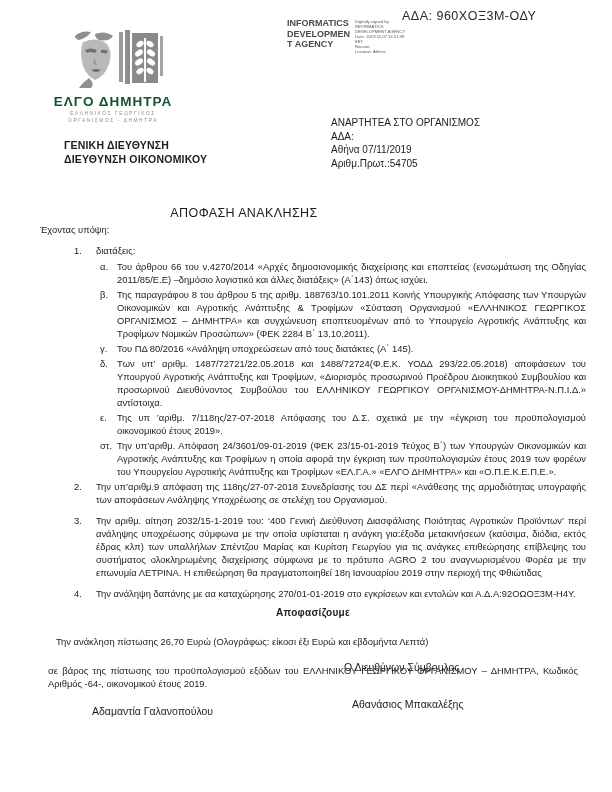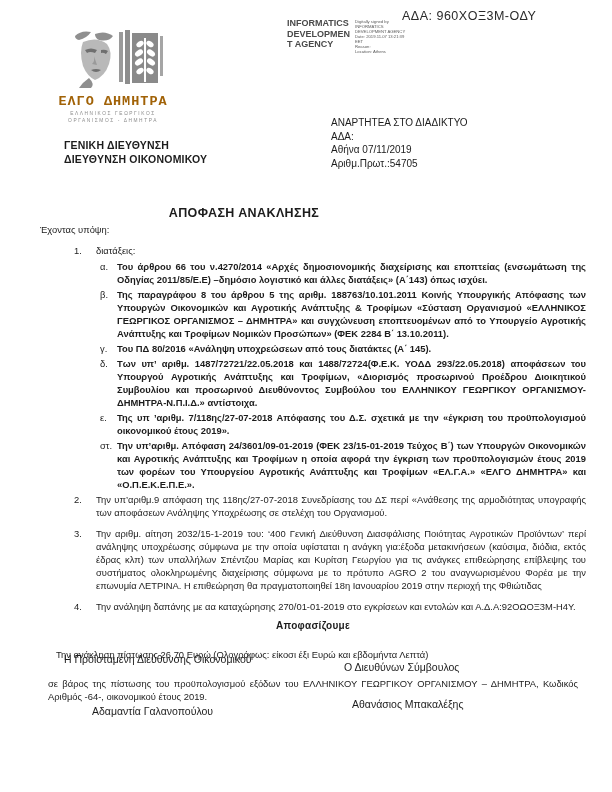--- a/index.html
+++ b/index.html
@@ -19,49 +19,49 @@
   
   .stamp{position:absolute;top:18px;left:287px;display:flex;gap:4px;color:#555;}
   .stamp-agency{
     width:64px;font-size:9px;font-weight:bold;line-height:10.5px;
     word-break:break-all;color:#4a4a4a;
   }
   .stamp-fine{font-size:4.2px;line-height:5px;color:#5a5a5a;padding-top:1px;}
   
   .logo{position:absolute;top:30px;left:50px;width:126px;text-align:center;color:#6f6f6f;}
   .logo-title{
-    font-family:Liberation Mono, monospace;font-size:13.5px;font-weight:bold;
-    letter-spacing:1px;color:#a16207;margin-top:2px;white-space:nowrap;
+    font-family:Liberation Sans, sans-serif;font-size:13.5px;font-weight:bold;
+    letter-spacing:1px;color:#14532d;margin-top:2px;white-space:nowrap;
   }
   .logo-sub{font-size:4.8px;letter-spacing:1.6px;color:#8d8d8d;line-height:6.5px;margin-top:2px;}
   
   .hdr-left{
     position:absolute;top:139px;left:64px;
     font-size:10.5px;font-weight:bold;line-height:13.5px;letter-spacing:.2px;
   }
   .hdr-right{
     position:absolute;top:116px;left:331px;
     font-size:10px;line-height:13.5px;
   }
   .doc-title{
     position:absolute;top:206px;left:0;width:488px;text-align:center;
-    font-size:12.5px;font-weight:bold;letter-spacing:.4px;
+    font-size:12.5px;font-weight:normal;letter-spacing:.4px;
   }
   
   .body{
     position:absolute;top:223px;left:40px;width:546px;
     font-size:9.4px;line-height:13px;
   }
   .preamble{margin-bottom:8px;}
   .item{display:flex;margin-bottom:3px;}
   .item .num{width:22px;margin-left:34px;flex:0 0 auto;}
   .item .txt{flex:1;text-align:justify;}
   .sub{display:flex;margin-left:60px;margin-bottom:2px;}
   .sub .lbl{width:17px;flex:0 0 auto;}
-  .sub .txt{flex:1;text-align:justify;font-weight:bold;}
+  .sub .txt{flex:1;text-align:justify;}
   .gap{height:5px;}
   .decide-head{
     text-align:center;font-size:10px;font-weight:bold;
     margin:6px 0 4px 0;letter-spacing:.3px;
   }
   .decide-p1{margin:16px;}
   .decide-p2{margin:8px;text-align:justify;}
   
   .sig{position:absolute;font-size:10.5px;}
   .sig-lt{top:653px;left:64px;}
@@ -124,21 +124,21 @@
       <div>ΟΡΓΑΝΙΣΜΟΣ - ΔΗΜΗΤΡΑ</div>
     </div>
   </div>
 
   <div class="hdr-left">
     <div>ΓΕΝΙΚΗ ΔΙΕΥΘΥΝΣΗ</div>
     <div>ΔΙΕΥΘΥΝΣΗ ΟΙΚΟΝΟΜΙΚΟΥ</div>
   </div>
 
   <div class="hdr-right">
-    <div>ΑΝΑΡΤΗΤΕΑ ΣΤΟ ΔΙΑΔΙΚΤΥΟ</div>
+    <div>ΑΝΑΡΤΗΤΕΑ ΣΤΟ ΟΡΓΑΝΙΣΜΟΣ</div>
     <div>ΑΔΑ:</div>
     <div>Αθήνα 07/11/2019</div>
     <div>Αριθμ.Πρωτ.:54705</div>
   </div>
 
   <div class="doc-title">ΑΠΟΦΑΣΗ ΑΝΑΚΛΗΣΗΣ</div>
 
   <div class="body">
     <div class="preamble">Έχοντας υπόψη:</div>
 
@@ -185,18 +185,17 @@
     <div class="item">
       <div class="num">4.</div>
       <div class="txt">Την ανάληψη δαπάνης με αα καταχώρησης 270/01-01-2019 στο εγκρίσεων και εντολών και Α.Δ.Α:92ΟΩΟΞ3Μ-Η4Υ.</div>
     </div>
 
     <div class="decide-head">Αποφασίζουμε</div>
     <p class="decide-p1">Την ανάκληση πίστωσης   26,70 Ευρώ (Ολογράφως: είκοσι έξι Ευρώ  και εβδομήντα  Λεπτά)</p>
     <p class="decide-p2">σε βάρος της πίστωσης του προϋπολογισμού εξόδων του ΕΛΛΗΝΙΚΟΥ ΓΕΩΡΓΙΚΟΥ ΟΡΓΑΝΙΣΜΟΥ – ΔΗΜΗΤΡΑ, Κωδικός Αριθμός -64-, οικονομικού έτους 2019.</p>
   </div>
 
-  <div class="sig sig-lt">Η Προϊσταμένη Διεύθυνσης Οικονομικού</div>
   <div class="sig sig-rt">Ο Διευθύνων Σύμβουλος</div>
   <div class="sig sig-ln">Αδαμαντία Γαλανοπούλου</div>
   <div class="sig sig-rn">Αθανάσιος Μπακαλέξης</div>
 
 </div>
 
 </body></html>

